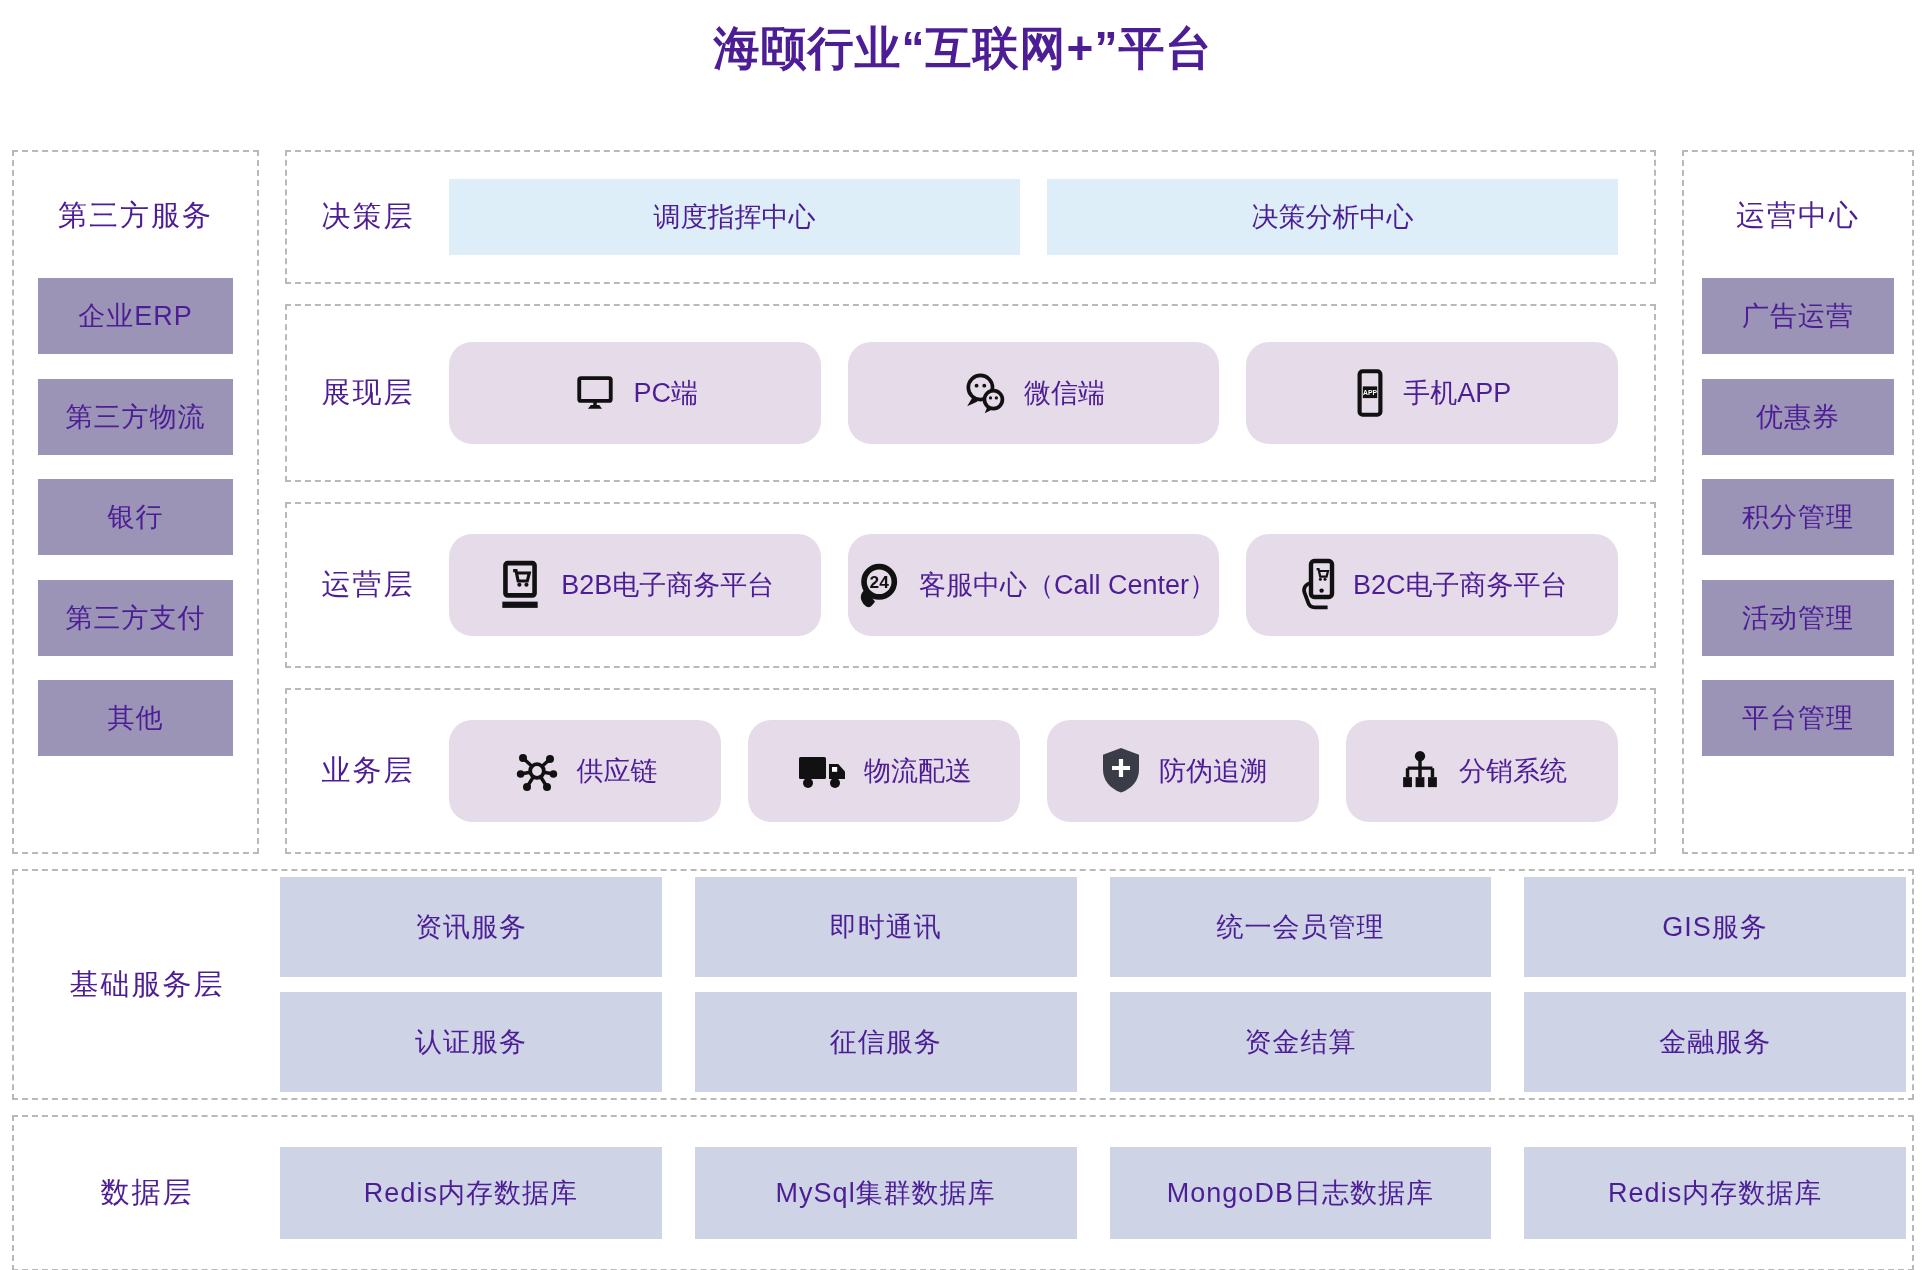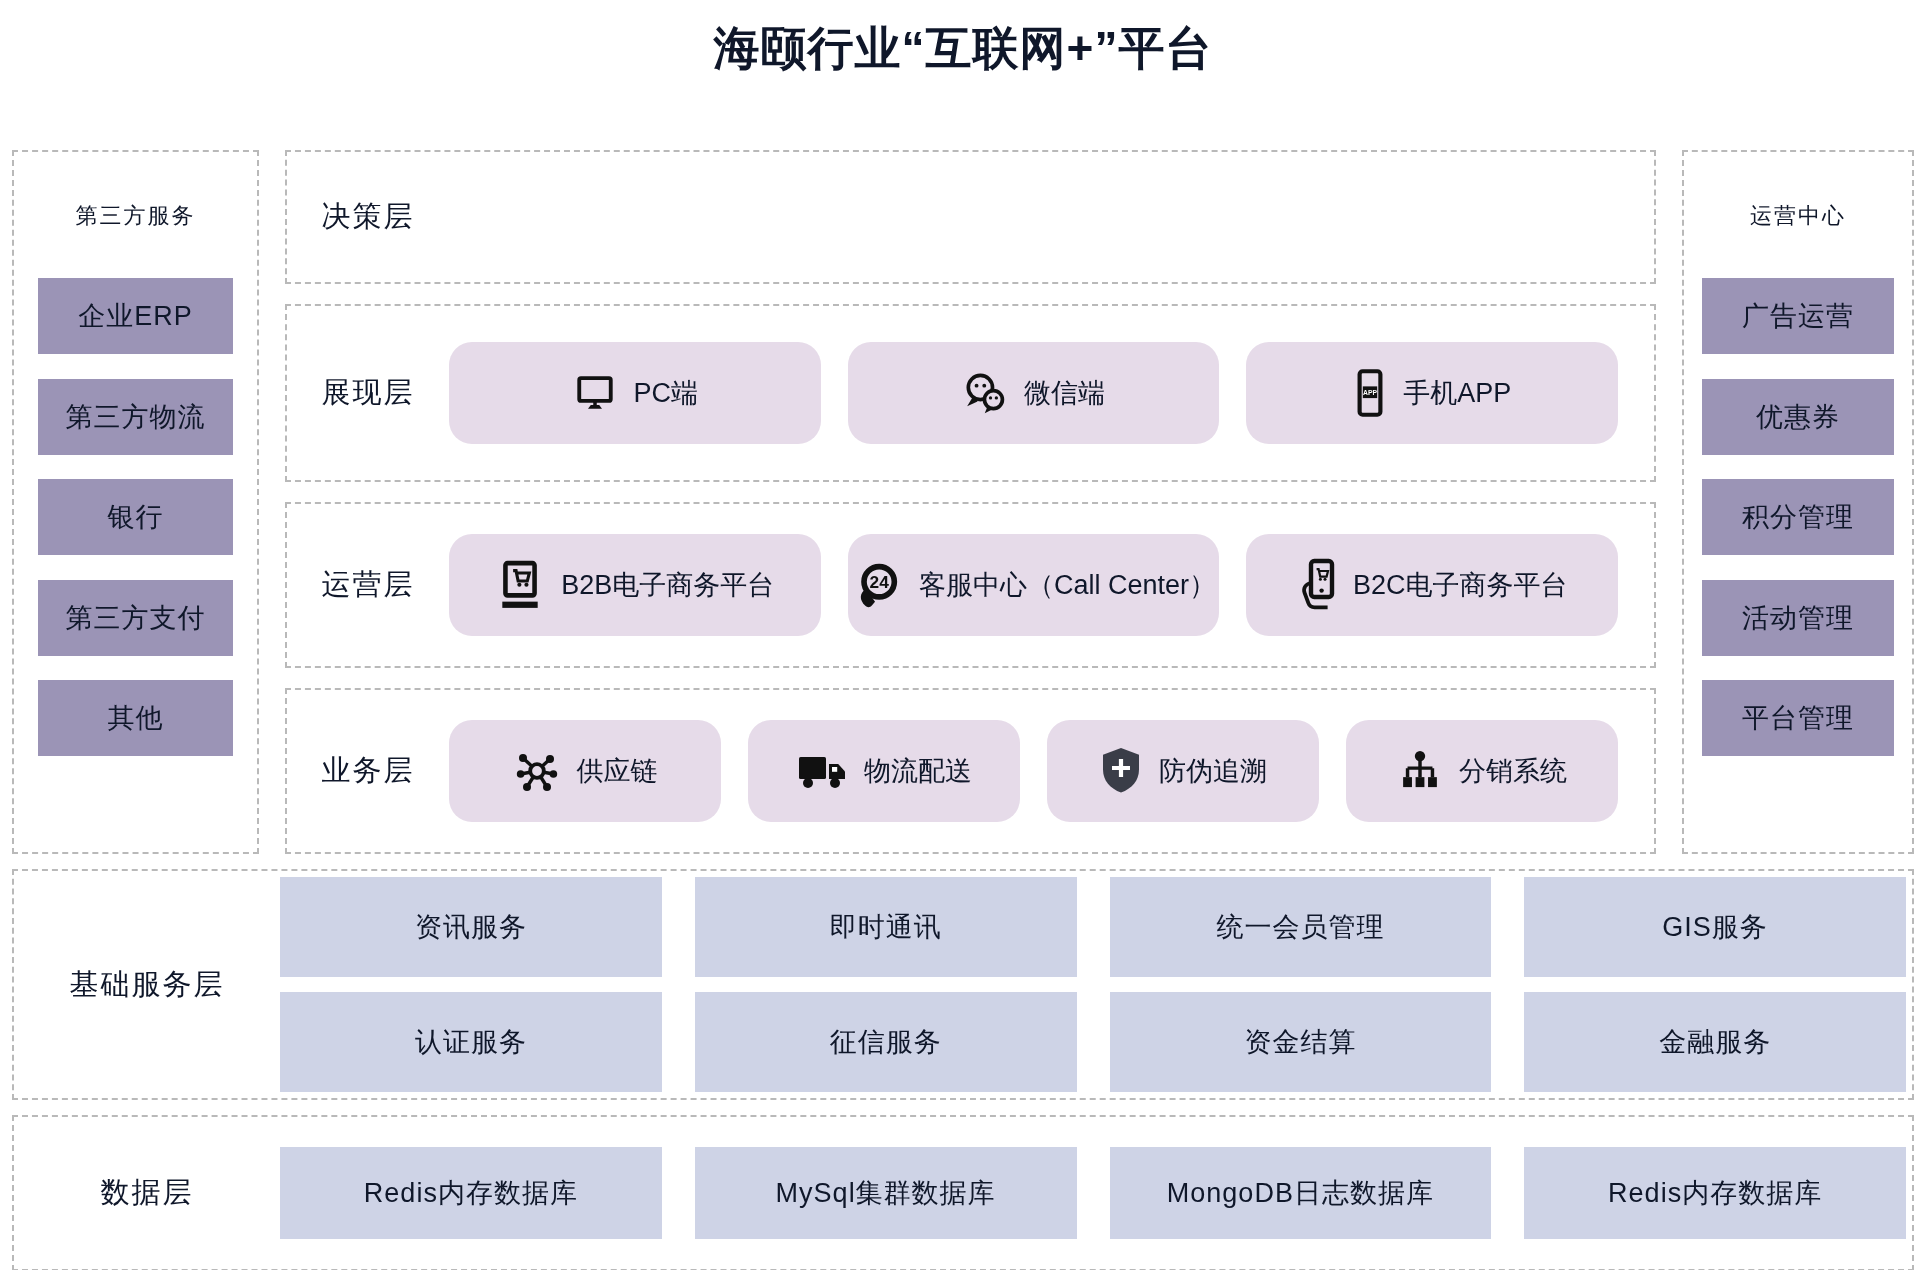--- a/index.html
+++ b/index.html
@@ -1,28 +1,28 @@
 <!DOCTYPE html>
 <html><head>
 <meta charset="utf-8">
 <style>
   * { margin:0; padding:0; box-sizing:border-box; }
   html,body { background:#fff; }
   .page {
     position:relative; width:1926px; height:1270px; overflow:hidden;
-    font-family:"Liberation Sans","DejaVu Sans",sans-serif; color:#0f172a; background:#fff;
+    font-family:"Liberation Sans","DejaVu Sans",sans-serif; color:#4c1d95; background:#fff;
   }
   .title { text-align:center; padding-top:18px; font-size:46px; font-weight:700; letter-spacing:1px; }
 
   .top { display:flex; gap:26px; margin:70px 12px 0; height:704px; }
   .dashed { border:2px dashed #b9b9b9; }
 
   .side { width:247px; display:flex; flex-direction:column; align-items:center; padding:18px 24px 96px; }
   .side.right { width:232px; padding:18px 18px 96px; }
-  .side-title { font-size:22px; height:92px; display:flex; align-items:center; letter-spacing:2px; }
+  .side-title { font-size:29px; height:92px; display:flex; align-items:center; letter-spacing:2px; }
   .side-items { display:flex; flex-direction:column; justify-content:space-between; width:100%; flex:1; margin-top:16px; }
   .pbox { background:#9b94b6; height:76px; display:flex; align-items:center; justify-content:center; font-size:27px; letter-spacing:1px; }
 
   .mid { flex:1; display:flex; flex-direction:column; justify-content:space-between; }
   .layer { display:flex; align-items:center; }
   .layer.decision { height:134px; }
   .layer.presentation { height:178px; }
   .layer.operation { height:166px; }
   .layer.business { height:166px; }
   .layer-label { width:162px; text-align:center; font-size:29px; flex:none; letter-spacing:2px; }
@@ -58,20 +58,24 @@
         <div class="pbox">银行</div>
         <div class="pbox">第三方支付</div>
         <div class="pbox">其他</div>
       </div>
     </aside>
 
     <main class="mid">
 
       <section class="layer decision dashed">
         <div class="layer-label">决策层</div>
+        <div class="layer-items">
+          <div class="box blue">调度指挥中心</div>
+          <div class="box blue">决策分析中心</div>
+        </div>
       </section>
 
       <section class="layer presentation dashed">
         <div class="layer-label">展现层</div>
         <div class="layer-items">
           <div class="box pink">
             <span class="icon">
               <svg width="46" height="42" viewBox="0 0 24 24">
                   <rect x="3" y="3.5" width="18" height="13" rx="1" fill="none" stroke="#111" stroke-width="2.2"></rect>
                   <path d="M12 16.5v2.6" stroke="#111" stroke-width="2"></path>

